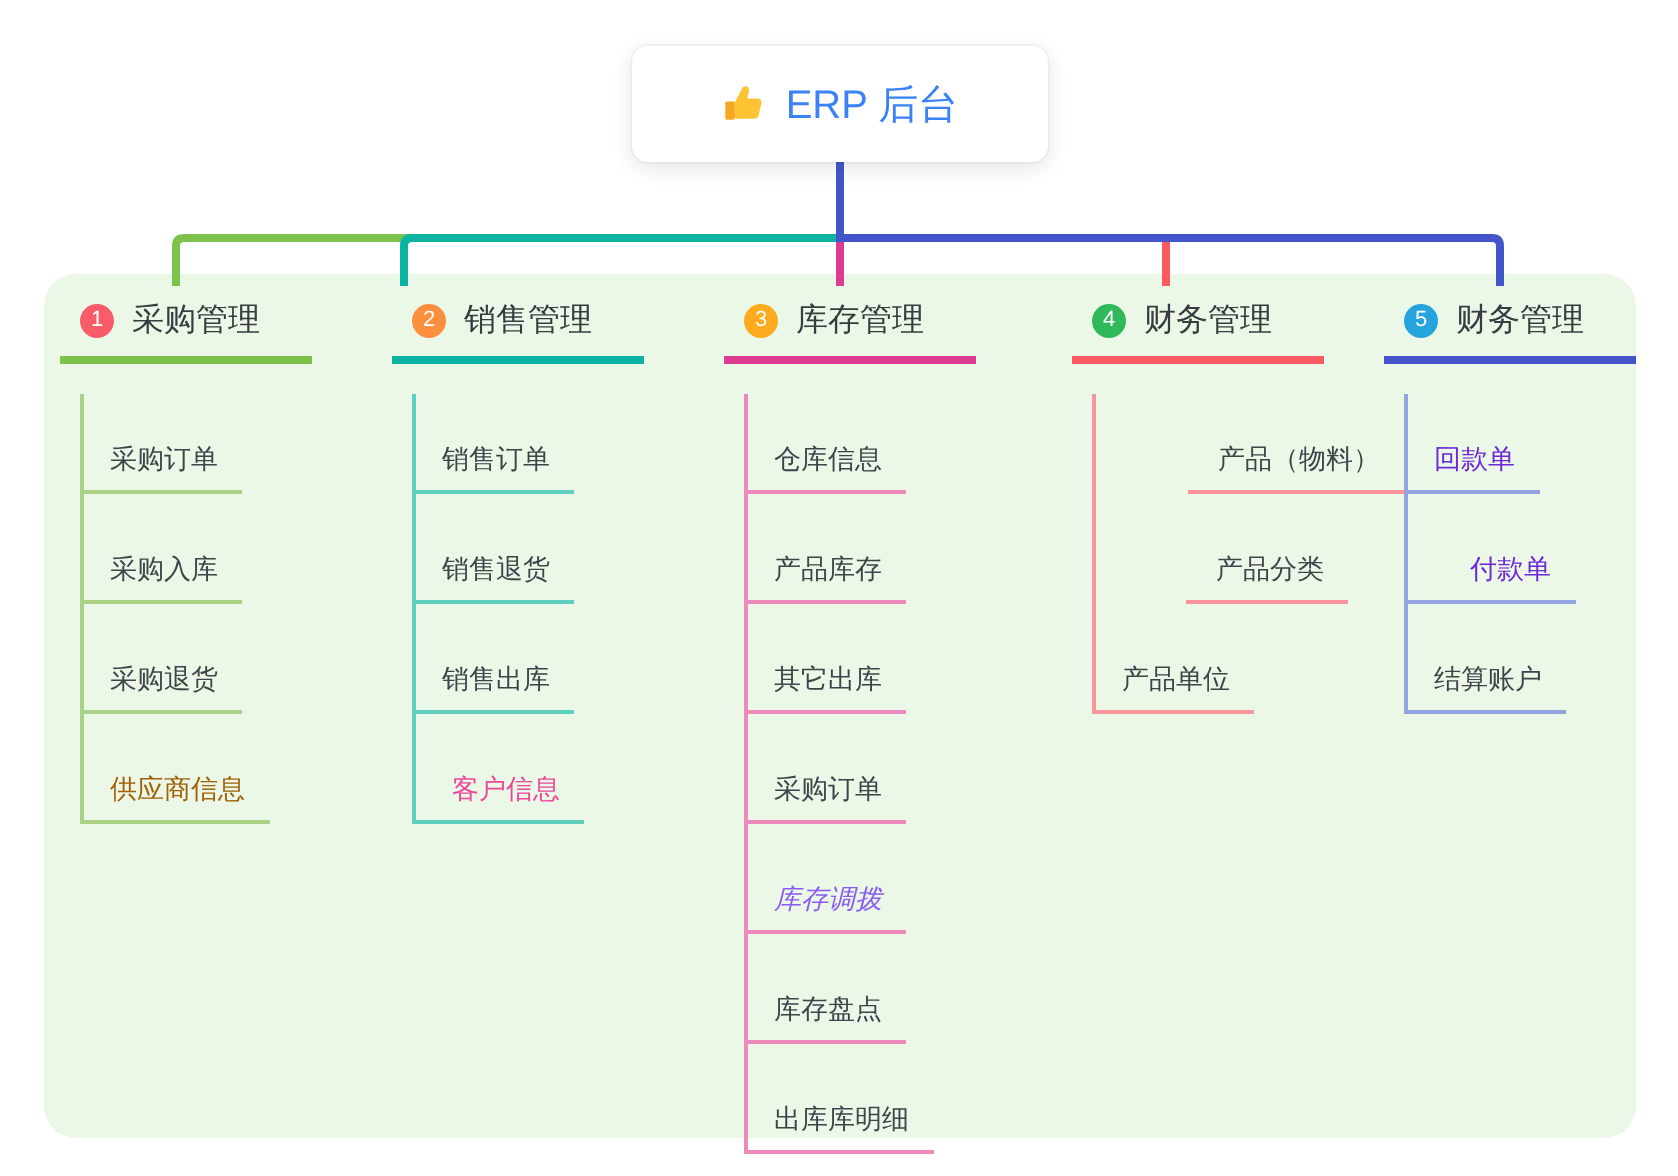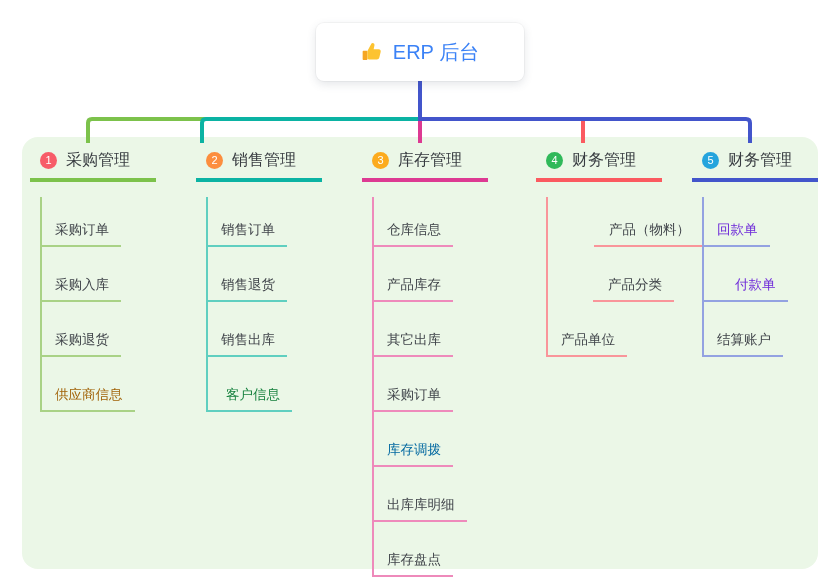--- a/index.html
+++ b/index.html
@@ -101,21 +101,21 @@
 
   <div class="child-row">
     <span class="child-pill" style="border-bottom-color: rgb(95, 207, 192); color: rgb(64, 68, 74);">销售退货</span>
   </div>
 
   <div class="child-row">
     <span class="child-pill" style="border-bottom-color: rgb(95, 207, 192); color: rgb(64, 68, 74);">销售出库</span>
   </div>
 
   <div class="child-row">
-    <span class="child-pill" style="border-bottom-color: rgb(95, 207, 192); color: #15803d; padding-left: 20px;">客户信息</span>
+    <span class="child-pill" style="border-bottom-color: rgb(95, 207, 192); color: #ec4899; padding-left: 20px;">客户信息</span>
   </div>
 </div>
   </div>
 
   <div class="branch">
     <div class="branch-header" style="left: 362px; border-bottom-color: rgb(221, 58, 146); color: rgb(56, 60, 65);">
       <span class="badge" style="background: rgb(252, 171, 30);">3</span>
       <span class="branch-label">库存管理</span>
     </div>
     <div class="children" style="left: 372px;">
@@ -131,29 +131,29 @@
 
   <div class="child-row">
     <span class="child-pill" style="border-bottom-color: rgb(238, 138, 187); color: rgb(64, 68, 74);">其它出库</span>
   </div>
 
   <div class="child-row">
     <span class="child-pill" style="border-bottom-color: rgb(238, 138, 187); color: rgb(64, 68, 74);">采购订单</span>
   </div>
 
   <div class="child-row">
-    <span class="child-pill" style="border-bottom-color: rgb(238, 138, 187); color: #0369a1;">库存调拨</span>
+    <span class="child-pill" style="border-bottom-color: rgb(238, 138, 187); color: #8b5cf6; font-style: italic;">库存调拨</span>
+  </div>
+
+  <div class="child-row">
+    <span class="child-pill" style="border-bottom-color: rgb(238, 138, 187); color: rgb(64, 68, 74);">库存盘点</span>
   </div>
 
   <div class="child-row">
     <span class="child-pill" style="border-bottom-color: rgb(238, 138, 187); color: rgb(64, 68, 74);">出库库明细</span>
-  </div>
-
-  <div class="child-row">
-    <span class="child-pill" style="border-bottom-color: rgb(238, 138, 187); color: rgb(64, 68, 74);">库存盘点</span>
   </div>
 </div>
   </div>
 
   <div class="branch">
     <div class="branch-header" style="left: 536px; border-bottom-color: rgb(251, 90, 96); color: rgb(56, 60, 65);">
       <span class="badge" style="background: rgb(48, 185, 90);">4</span>
       <span class="branch-label">财务管理</span>
     </div>
     <div class="children" style="left: 546px;">

